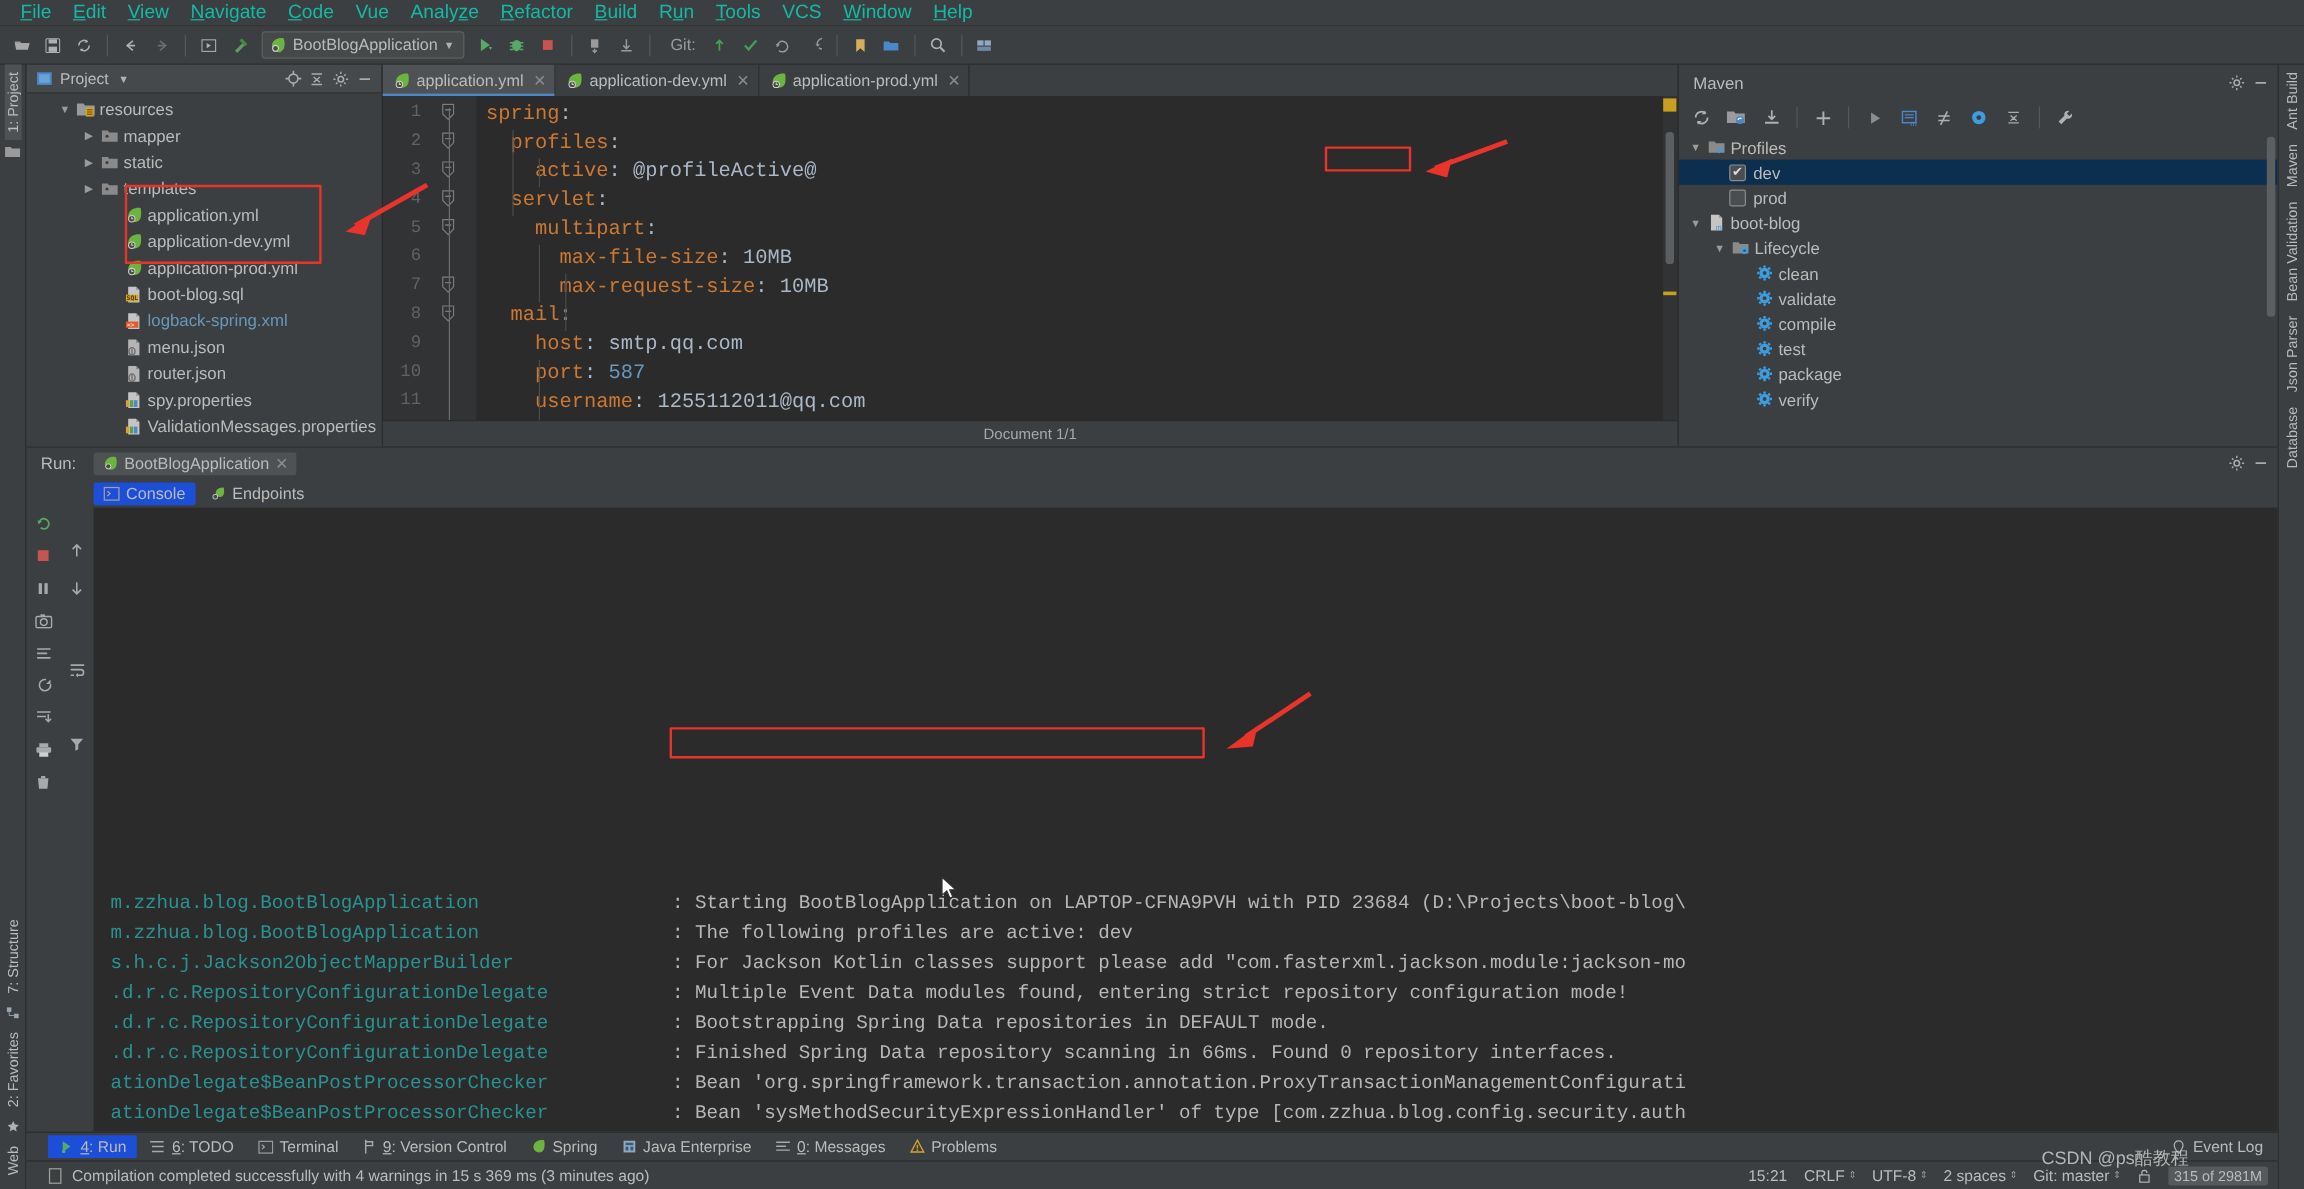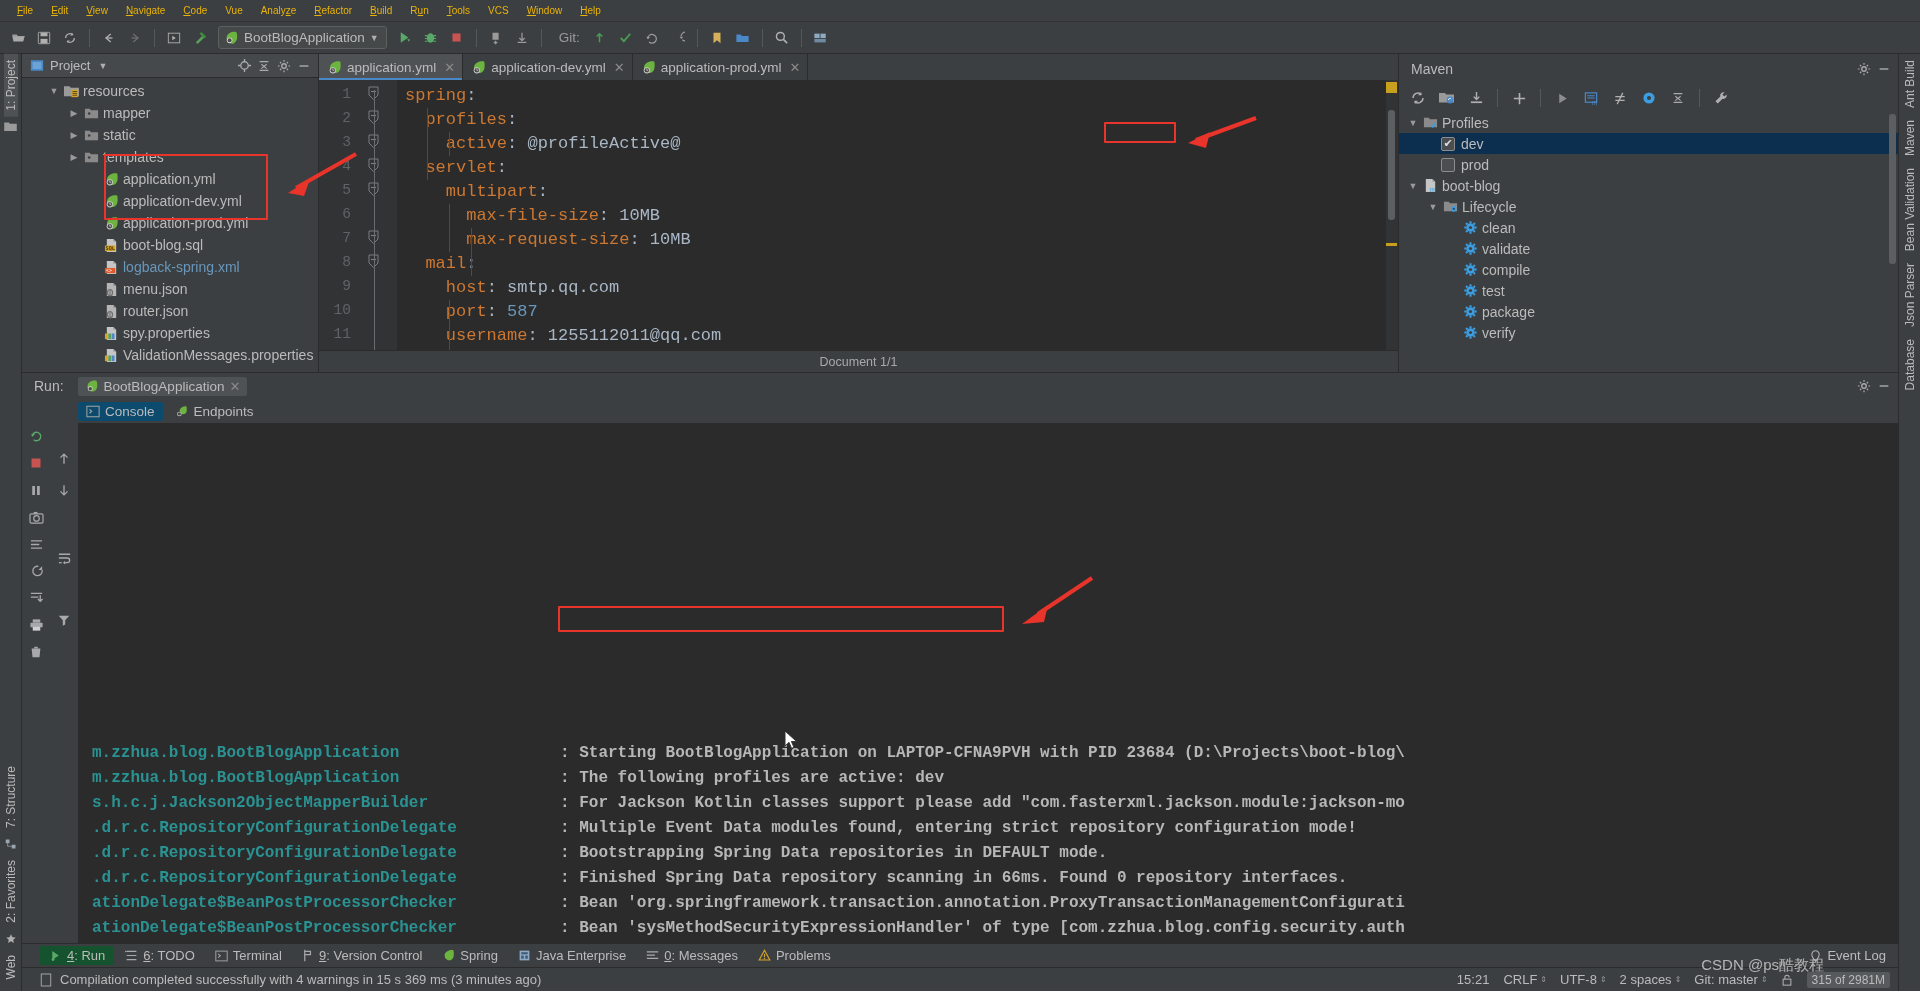--- a/index.html
+++ b/index.html
@@ -14,21 +14,21 @@
     -webkit-font-smoothing: antialiased;
   }
   .app { position: relative; width: 1920px; height: 991px; display: flex; flex-direction: column; }
 
   
   .menubar {
     height: 22px; background: #3c3f41; display: flex; align-items: center;
     padding-left: 8px; flex: 0 0 22px; border-bottom: 1px solid #323232;
   }
   .menubar .mi {
-    padding: 2px 9px; color: #eab308; font-size: 10px; line-height: 18px; white-space: nowrap;
+    padding: 2px 9px; color: #14b8a6; font-size: 16px; line-height: 18px; white-space: nowrap;
   }
 
   
   .toolbar {
     height: 32px; background: #3c3f41; display: flex; align-items: center;
     padding: 0 6px; flex: 0 0 32px; border-bottom: 1px solid #2b2b2b; gap: 2px;
   }
   .tb-ico {
     width: 24px; height: 24px; display: flex; align-items: center; justify-content: center;
     color: #afb1b3; font-size: 14px; border-radius: 3px;
@@ -124,29 +124,29 @@
   .run-side { width: 56px; flex: 0 0 56px; background: #3c3f41; display: flex; }
   .run-side-col { width: 28px; display: flex; flex-direction: column; align-items: center; padding-top: 4px; gap: 9px; }
   .rs-ico { width: 20px; height: 18px; display: flex; align-items: center; justify-content: center; color: #a7a9ab; font-size: 13px; }
   .console {
     flex: 1 1 auto; background: #2b2b2b; font-family: "Liberation Mono", monospace;
     font-size: 16px; line-height: 25px; color: #a9b7c6; overflow: hidden; position: relative;
     padding-top: 2px;
   }
   .console-tabs { height: 24px; background: #3c3f41; display: flex; align-items: center; gap: 4px; padding-left: 56px; flex: 0 0 24px; }
   .ctab { display: flex; align-items: center; gap: 5px; padding: 2px 8px; font-size: 13.5px; color: #bbb; border-radius: 2px; }
-  .ctab.active { background: #0c4a6e; }
-  .cline { display: flex; white-space: pre; padding-left: 14px; font-weight: bold; }
+  .ctab.active { background: #1d4ed8; }
+  .cline { display: flex; white-space: pre; padding-left: 14px; }
   .c-cls { color: #2a9292; }
   .c-msg { color: #b7b7b7; }
 
   
   .toolwin-bar { height: 24px; background: #3c3f41; display: flex; align-items: center; flex: 0 0 24px; border-top: 1px solid #2b2b2b; padding-left: 18px; gap: 2px; position: relative; }
   .tw { display: flex; align-items: center; gap: 5px; padding: 2px 9px; font-size: 13px; color: #bbb; }
-  .tw.active { background: #14532d; }
+  .tw.active { background: #1d4ed8; }
   .evt { position: absolute; right: 12px; display: flex; align-items: center; gap: 5px; font-size: 13px; color: #bbb; }
 
   
   .statusbar { height: 24px; background: #3c3f41; display: flex; align-items: center; flex: 0 0 24px; border-top: 1px solid #2b2b2b; padding: 0 10px 0 18px; font-size: 13px; color: #bbb; position: relative; }
   .sb-left { display: flex; align-items: center; gap: 8px; }
   .sb-right { position: absolute; right: 8px; display: flex; align-items: center; gap: 14px; }
   .sb-item { display: flex; align-items: center; gap: 3px; }
   .caret { font-size: 8px; color: #9a9a9a; letter-spacing: -1px; }
 
   

